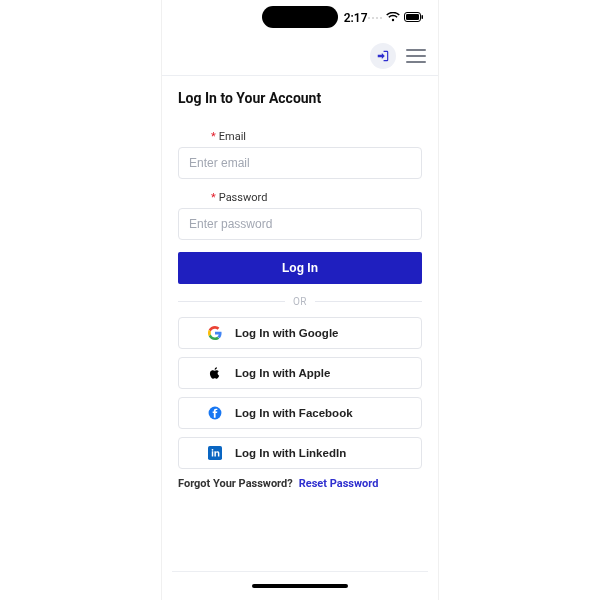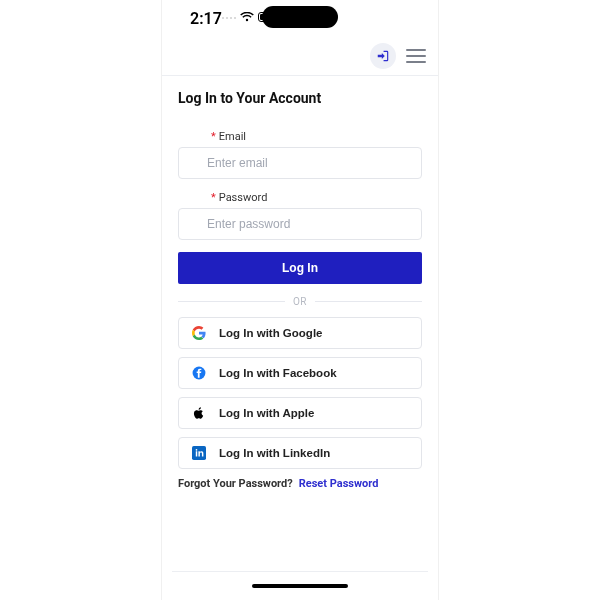--- a/index.html
+++ b/index.html
@@ -20,23 +20,23 @@
     border-left: 1px solid #f0f0f0;
     border-right: 1px solid #f0f0f0;
   }
 
   
   .status-bar {
     height: 36px;
     position: relative;
     display: flex;
     align-items: center;
-    justify-content: flex-start;
+    justify-content: flex-end;
     padding: 0 14px;
-    font-size: 16px;
+    font-size: 12px;
     font-weight: 600;
   }
   .status-time { margin-left: 14px; }
   .status-right {
     display: flex;
     align-items: center;
     gap: 4px;
     margin-right: 0;
   }
   .cellular-dots { display: flex; gap: 1.5px; align-items:flex-end;}
@@ -95,21 +95,21 @@
     color:#333;
     margin-bottom: 4px;
     margin-left: 33px;
   }
   .req { color:#e11d2a; margin-right:3px; }
   .text-input {
     width: 100%;
     height: 32px;
     border: 1px solid #e3e5ea;
     border-radius: 4px;
-    padding: 0 28px;
+    padding: 0 10px;
     font-size: 12px;
     color:#333;
     background:#fff;
     outline:none;
     margin-bottom: 12px;
   }
   .text-input::placeholder { color:#a2a7b2; }
 
   .primary-btn {
     width: 100%;
@@ -135,21 +135,21 @@
   .divider span { padding: 0 8px; }
 
   .social-btn {
     width:100%;
     height: 32px;
     border:1px solid #e3e5ea;
     border-radius:4px;
     background:#fff;
     display:flex;align-items:center;
     gap:12px;
-    padding:0 12px;
+    padding:0 28px;
     font-size:11.5px;
     font-weight:600;
     color:#222;
     cursor:pointer;
     margin-bottom:8px;
   }
   .social-btn .soc-icon {
     width:16px;height:16px;display:flex;align-items:center;justify-content:center;
   }
 
@@ -243,34 +243,34 @@
             <path fill="#FBBC05" d="M10 28.8c-.5-1.5-.8-3.1-.8-4.8s.3-3.3.8-4.8L2.5 13C.9 16.3 0 20 0 24s.9 7.7 2.5 11l7.5-6.2z"></path>
             <path fill="#34A853" d="M24 48c6 0 11-2 14.8-5.4l-7.5-5.8c-2.1 1.4-4.7 2.2-7.3 2.2-6.6 0-12.2-3.5-14-10.2L2.5 35C6.4 42.7 14.6 48 24 48z"></path>
           </svg>
       </span>
       <span>Log In with Google</span>
     </button>
 
     <button class="social-btn">
       <span class="soc-icon">
         <svg viewBox="0 0 24 24" width="14" height="14">
+            <path fill="#000" d="M16.4 12.6c0-2.4 2-3.6 2.1-3.6-1.1-1.7-2.9-1.9-3.5-1.9-1.5-.2-2.9.9-3.7.9-.8 0-1.9-.9-3.2-.8-1.6 0-3.1 1-4 2.4-1.7 3-.4 7.4 1.2 9.8.8 1.2 1.8 2.5 3.1 2.4 1.2 0 1.7-.8 3.2-.8 1.5 0 1.9.8 3.2.8 1.3 0 2.2-1.2 3-2.4.9-1.4 1.3-2.7 1.3-2.8-.1 0-2.7-1-2.7-4zM14.3 5.2c.7-.8 1.1-2 1-3.2-1 0-2.2.7-2.9 1.5-.6.7-1.2 1.9-1 3 1.1.1 2.2-.5 2.9-1.3z"></path>
+          </svg>
+      </span>
+      <span>Log In with Apple</span>
+    </button>
+
+    <button class="social-btn">
+      <span class="soc-icon">
+        <svg viewBox="0 0 24 24" width="14" height="14">
             <circle cx="12" cy="12" r="11" fill="#1877F2"></circle>
             <path fill="#fff" d="M15.5 12H13v8h-3v-8H8V9.5h2V8c0-2 1-3.5 3.5-3.5H16V7h-1.5c-.7 0-1.5.3-1.5 1.3V9.5h3L15.5 12z"></path>
           </svg>
       </span>
       <span>Log In with Facebook</span>
-    </button>
-
-    <button class="social-btn">
-      <span class="soc-icon">
-        <svg viewBox="0 0 24 24" width="14" height="14">
-            <path fill="#000" d="M16.4 12.6c0-2.4 2-3.6 2.1-3.6-1.1-1.7-2.9-1.9-3.5-1.9-1.5-.2-2.9.9-3.7.9-.8 0-1.9-.9-3.2-.8-1.6 0-3.1 1-4 2.4-1.7 3-.4 7.4 1.2 9.8.8 1.2 1.8 2.5 3.1 2.4 1.2 0 1.7-.8 3.2-.8 1.5 0 1.9.8 3.2.8 1.3 0 2.2-1.2 3-2.4.9-1.4 1.3-2.7 1.3-2.8-.1 0-2.7-1-2.7-4zM14.3 5.2c.7-.8 1.1-2 1-3.2-1 0-2.2.7-2.9 1.5-.6.7-1.2 1.9-1 3 1.1.1 2.2-.5 2.9-1.3z"></path>
-          </svg>
-      </span>
-      <span>Log In with Apple</span>
     </button>
 
     <button class="social-btn">
       <span class="soc-icon">
         <svg viewBox="0 0 24 24" width="14" height="14">
             <rect width="24" height="24" rx="3" fill="#0A66C2"></rect>
             <path fill="#fff" d="M6.5 9H9v9H6.5V9zm1.2-4a1.5 1.5 0 110 3 1.5 1.5 0 010-3zM11 9h2.4v1.3c.5-.9 1.6-1.5 2.9-1.5 2.4 0 3.2 1.5 3.2 3.9V18H17v-4.7c0-1.2-.4-2-1.6-2-1.1 0-1.9.8-1.9 2.1V18H11V9z"></path>
           </svg>
       </span>
       <span>Log In with LinkedIn</span>

